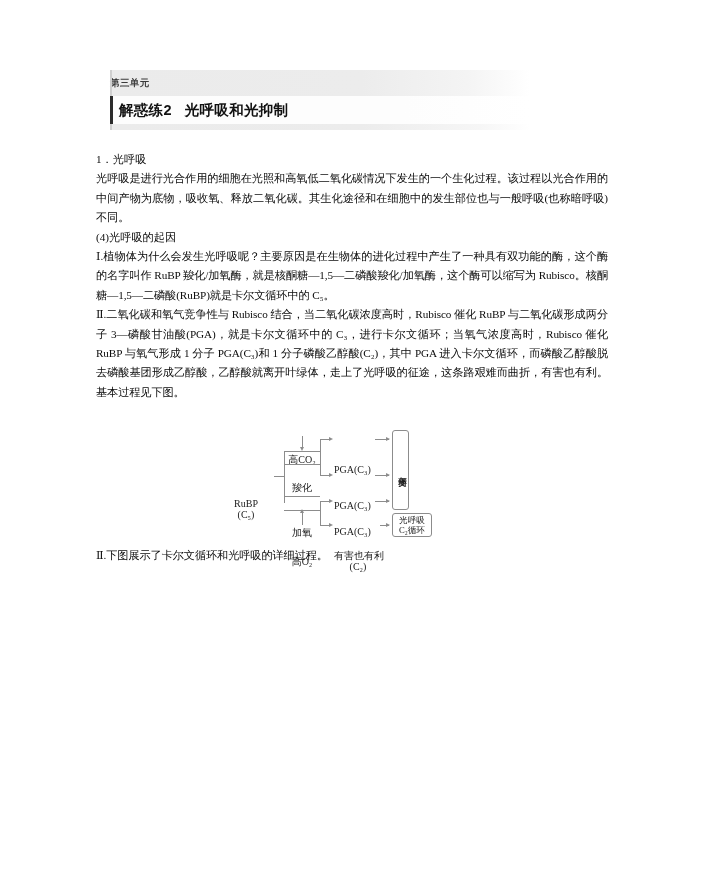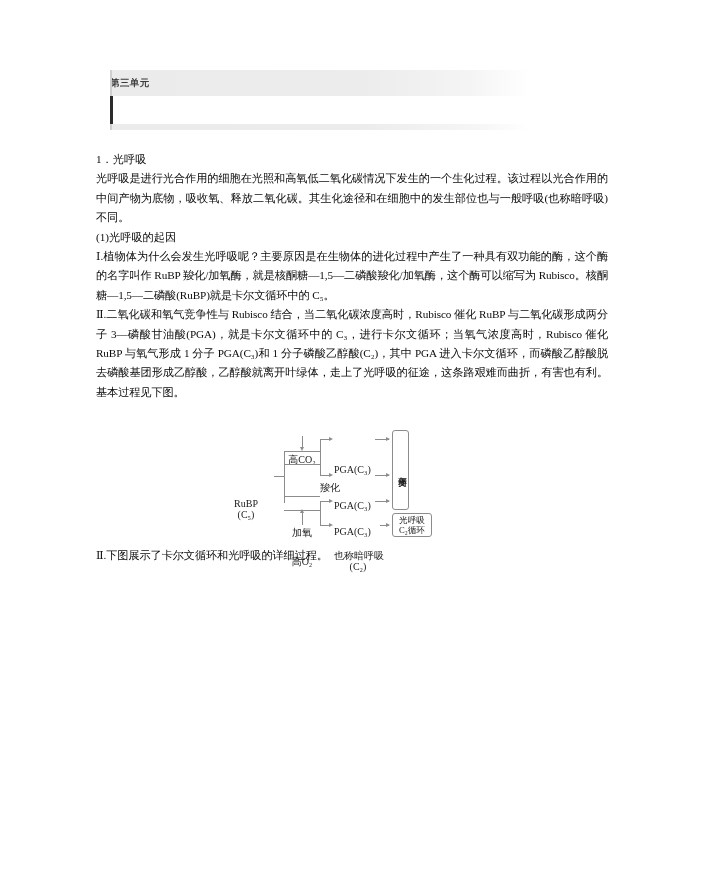--- a/index.html
+++ b/index.html
@@ -190,45 +190,48 @@
 </head>
 <body>
 
 <div class="page">
 
   <div class="unit-banner">
     <span class="unit-banner-label">第三单元</span>
   </div>
   <div class="unit-banner-rule"></div>
 
+  <div class="title-banner">
+    <span class="title-text">解惑练2   光呼吸和光抑制</span>
+  </div>
   <div class="title-banner-rule"></div>
 
   <div class="banner-bottom"></div>
   <div class="banner-bottom-rule"></div>
 
   <div class="content">
 
     <p class="p-heading">1．光呼吸</p>
 
     <p class="p">光呼吸是进行光合作用的细胞在光照和高氧低二氧化碳情况下发生的一个生化过程。该过程以光合作用的中间产物为底物，吸收氧、释放二氧化碳。其生化途径和在细胞中的发生部位也与一般呼吸(也称暗呼吸)不同。</p>
 
-    <p class="p-heading">(1)光呼吸的起因</p>
+    <p class="p-heading">(4)光呼吸的起因</p>
 
     <p class="p">Ⅰ.植物体为什么会发生光呼吸呢？主要原因是在生物体的进化过程中产生了一种具有双功能的酶，这个酶的名字叫作 RuBP 羧化/加氧酶，就是核酮糖—1,5—二磷酸羧化/加氧酶，这个酶可以缩写为 Rubisco。核酮糖—1,5—二磷酸(RuBP)就是卡尔文循环中的 C₅。</p>
 
     <p class="p">Ⅱ.二氧化碳和氧气竞争性与 Rubisco 结合，当二氧化碳浓度高时，Rubisco 催化 RuBP 与二氧化碳形成两分子 3—磷酸甘油酸(PGA)，就是卡尔文循环中的 C₃，进行卡尔文循环；当氧气浓度高时，Rubisco 催化 RuBP 与氧气形成 1 分子 PGA(C₃)和 1 分子磷酸乙醇酸(C₂)，其中 PGA 进入卡尔文循环，而磷酸乙醇酸脱去磷酸基团形成乙醇酸，乙醇酸就离开叶绿体，走上了光呼吸的征途，这条路艰难而曲折，有害也有利。基本过程见下图。</p>
   </div>
 
   <div class="diagram">
 
     <div class="dg-label center" style="left:52px; top:0px; width:44px;">高CO₂</div>
     <div class="dg-line dg-v" style="left:74px; top:12px; height:13px;"></div>
     <div class="dg-arrow-d" style="left:71.5px; top:23px;"></div>
 
-    <div class="dg-label center" style="left:56px; top:28px; width:36px;padding-left:28px;">羧化</div>
+    <div class="dg-label center" style="left:56px; top:28px; width:36px;">羧化</div>
 
     <div class="dg-label center" style="left:-10px; top:44px; width:56px;">RuBP</div>
     <div class="dg-label center" style="left:-10px; top:55px; width:56px;">(C₅)</div>
 
     <div class="dg-line dg-h" style="left:46px; top:52px; width:10px;"></div>
     <div class="dg-line dg-v" style="left:56px; top:27px; height:52px;"></div>
 
     <div class="dg-line dg-h" style="left:56px; top:27px; width:36px;"></div>
     <div class="dg-line dg-h" style="left:56px; top:40px; width:36px;"></div>
     <div class="dg-line dg-v" style="left:92px; top:15px; height:36px;"></div>
@@ -250,21 +253,21 @@
 
     <div class="dg-line dg-h" style="left:56px; top:72px; width:36px;"></div>
     <div class="dg-line dg-h" style="left:56px; top:86px; width:36px;"></div>
     <div class="dg-line dg-v" style="left:92px; top:77px; height:24px;"></div>
 
     <div class="dg-line dg-h" style="left:92px; top:77px; width:11px;"></div>
     <div class="dg-arrow-r" style="left:101px; top:74.5px;"></div>
     <div class="dg-line dg-h" style="left:92px; top:101px; width:11px;"></div>
     <div class="dg-arrow-r" style="left:101px; top:98.5px;"></div>
 
-    <div class="dg-label" style="left:106px; top:96px;">也称暗呼吸</div>
+    <div class="dg-label" style="left:106px; top:96px;">有害也有利</div>
     <div class="dg-label center" style="left:106px; top:107px; width:48px;">(C₂)</div>
 
     <div class="dg-line dg-h" style="left:147px; top:15px; width:14px;"></div>
     <div class="dg-arrow-r" style="left:158px; top:12.5px;"></div>
     <div class="dg-line dg-h" style="left:147px; top:51px; width:14px;"></div>
     <div class="dg-arrow-r" style="left:158px; top:48.5px;"></div>
     <div class="dg-line dg-h" style="left:147px; top:77px; width:14px;"></div>
     <div class="dg-arrow-r" style="left:158px; top:74.5px;"></div>
 
     <div class="dg-line dg-h" style="left:152px; top:101px; width:9px;"></div>

